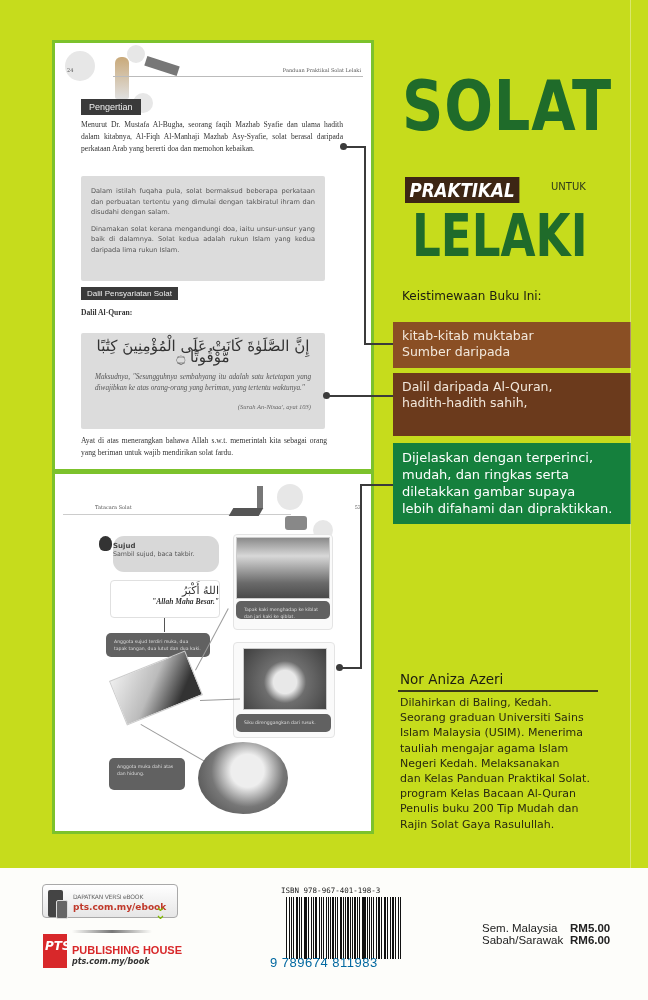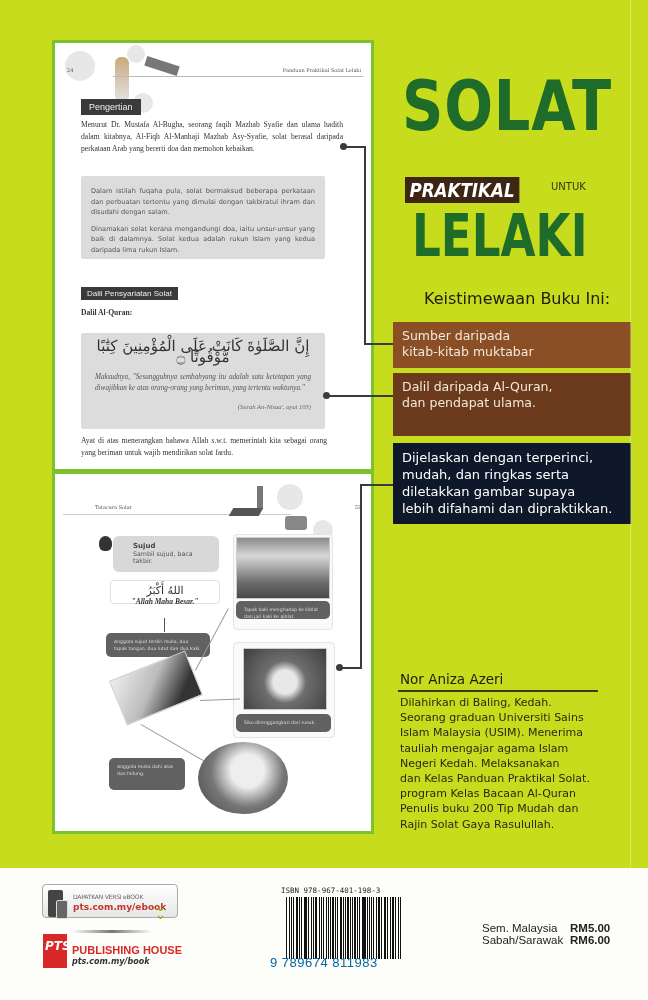--- a/index.html
+++ b/index.html
@@ -17,42 +17,42 @@
 .sec-label{position:absolute;background:#3a3a3a;color:#eee;font-size:9px;padding:3px 8px;font-family:"Liberation Sans",sans-serif}
 .serif-par{position:absolute;font-family:"Liberation Serif",serif;font-size:7.6px;line-height:12px;color:#333;text-align:justify}
 .graybox{position:absolute;background:#dcdcdc;border-radius:2px}
 .graybox p{font-size:6.6px;line-height:10.5px;color:#555;margin-bottom:6px;text-align:justify}
 .quranbox p.arabic{font-family:"DejaVu Serif",serif;font-size:15px;text-align:center;color:#333;direction:rtl;margin:6px 0 10px}
 .quranbox p.tr{font-family:"Liberation Serif",serif;font-style:italic;font-size:7.2px;line-height:11px;color:#555;text-align:justify}
 .quranbox p.ref{font-family:"Liberation Serif",serif;font-style:italic;font-size:6.5px;color:#666;text-align:right;margin-top:8px}
 .deco{position:absolute;border-radius:50%;background:#e7e7e7}
 
 
-.step-box{position:absolute;background:#d8d8d8;border-radius:6px;padding:6px 20px;font-size:7px;color:#555}
+.step-box{position:absolute;background:#d8d8d8;border-radius:11px;padding:6px 0;font-size:7px;color:#555}
 .dark-cap{position:absolute;background:#616161;border-radius:5px;color:#ddd;font-size:4.6px;line-height:7px;padding:5px 8px}
 .photo{position:absolute;background:linear-gradient(135deg,#6d6d6d,#bdbdbd 40%,#8b8b8b 70%,#3f3f3f);border:1px solid #ccc}
 .photo-frame{position:absolute;background:#fafafa;border:1px solid #e4e4e4;border-radius:4px}
 .thin-line{position:absolute;background:#9a9a9a;height:1px;transform-origin:0 0}
 
 
 .conn{position:absolute;background:#3b3b3b}
 .dot{position:absolute;width:7px;height:7px;border-radius:50%;background:#3b3b3b}
 
 
 #title-script{position:absolute;left:434px;top:34px;font-family:"DejaVu Serif",serif;font-style:italic;font-size:30px;color:#2e2e1e;letter-spacing:-0.5px}
 #title-solat{position:absolute;left:402px;top:70px;font-family:"DejaVu Sans",sans-serif;font-weight:bold;font-size:70px;line-height:72px;color:#1f6b2a;transform:scaleX(0.82);transform-origin:0 0;letter-spacing:1px}
 #title-praktikal{position:absolute;left:405px;top:177px;background:#3d2614;color:#fff;font-weight:bold;font-style:italic;font-size:19px;padding:2px 5px;font-family:"DejaVu Sans",sans-serif;transform:scaleX(0.88);transform-origin:0 0}
 #title-untuk{position:absolute;left:551px;top:181px;font-size:10px;color:#2e3a1a}
 #title-lelaki{position:absolute;left:412px;top:206px;font-family:"DejaVu Sans",sans-serif;font-weight:bold;font-size:58px;line-height:60px;color:#1f6b2a;transform:scaleX(0.78);transform-origin:0 0}
 
-#features-heading{position:absolute;left:424px;top:289px;font-size:16px;color:#1d1d10}
+#features-heading{position:absolute;left:402px;top:289px;font-size:12px;color:#1d1d10}
 .feature{position:absolute;left:393px;width:238px;color:#f2e8dc;font-size:12.5px;line-height:16px;padding:6px 9px}
 #f1{top:322px;height:46px;background:#8a4f24}
 #f2{top:373px;height:63px;background:#6b3a1c}
-#f3{top:443px;height:81px;background:#0f172a;font-size:13px;line-height:17px;color:#fff}
+#f3{top:443px;height:81px;background:#15803d;font-size:13px;line-height:17px;color:#fff}
 
 #author-name{position:absolute;left:400px;top:671px;font-size:13.5px;color:#1d1d10}
 #author-rule{position:absolute;left:398px;top:690px;width:200px;height:2px;background:#3a3a18}
 #author-bio{position:absolute;left:400px;top:695px;width:230px;font-size:11px;line-height:15.2px;color:#2a2a10}
 
 #spine-line{position:absolute;left:630px;top:0;width:1px;height:868px;background:rgba(255,255,255,0.35)}
 
 
 #ebook-badge{position:absolute;left:42px;top:884px;width:136px;height:34px;border:1px solid #a9a9a9;border-radius:4px;background:linear-gradient(#fff,#e6e6e6)}
 #tablet-icon{position:absolute;left:5px;top:5px;width:15px;height:27px;background:#444;border-radius:2px}
@@ -86,21 +86,21 @@
     <div class="deco" style="left:78px;top:50px;width:20px;height:20px"></div>
     <div style="position:absolute;left:60px;top:14px;width:14px;height:42px;background:linear-gradient(#c9a979,#e0e0e0);border-radius:6px 6px 2px 2px"></div>
     <div style="position:absolute;left:90px;top:18px;width:34px;height:10px;background:#777;transform:rotate(18deg)"></div>
     <div class="pg-header" style="left:12px">24</div>
     <div class="pg-header" style="right:10px">Panduan Praktikal Solat Lelaki</div>
     <div class="pg-rule"></div>
 
     <div class="sec-label" style="left:26px;top:56px">Pengertian</div>
     <div class="serif-par" style="left:26px;top:76px;width:262px">Menurut Dr. Mustafa Al-Bugha, seorang faqih Mazhab Syafie dan ulama hadith dalam kitabnya, Al-Fiqh Al-Manhaji Mazhab Asy-Syafie, solat berasal daripada perkataan Arab yang bererti doa dan memohon kebaikan.</div>
 
-    <div class="graybox" style="left:26px;top:133px;width:244px;height:83px;padding:10px 10px">
+    <div class="graybox" style="left:26px;top:133px;width:244px;height:105px;padding:10px 10px">
       <p>Dalam istilah fuqaha pula, solat bermaksud beberapa perkataan dan perbuatan tertentu yang dimulai dengan takbiratul ihram dan disudahi dengan salam.</p>
       <p>Dinamakan solat kerana mengandungi doa, iaitu unsur-unsur yang baik di dalamnya. Solat kedua adalah rukun Islam yang kedua daripada lima rukun Islam.</p>
     </div>
 
     <div class="sec-label" style="left:26px;top:244px;font-size:8px;padding:2px 6px">Dalil Pensyariatan Solat</div>
     <div class="serif-par" style="left:26px;top:264px;font-weight:bold">Dalil Al-Quran:</div>
 
     <div class="graybox quranbox" style="left:26px;top:290px;width:244px;height:96px;padding:2px 14px">
       <p class="arabic">إِنَّ الصَّلَوٰةَ كَانَتْ عَلَى الْمُؤْمِنِينَ كِتَٰبًا مَّوْقُوتًا ۝</p>
       <p class="tr">Maksudnya, "Sesungguhnya sembahyang itu adalah satu ketetapan yang diwajibkan ke atas orang-orang yang beriman, yang tertentu waktunya."</p>
@@ -118,21 +118,21 @@
     <div class="deco" style="left:258px;top:46px;width:20px;height:20px"></div>
     <div style="position:absolute;left:202px;top:12px;width:6px;height:22px;background:#777"></div>
     <div style="position:absolute;left:176px;top:34px;width:30px;height:8px;background:#555;transform:skewX(-30deg)"></div>
     <div style="position:absolute;left:230px;top:42px;width:22px;height:14px;background:#888;border-radius:3px"></div>
 
     <div style="position:absolute;left:44px;top:62px;width:13px;height:15px;background:#333;border-radius:50% 50% 40% 40%"></div>
     <div class="step-box" style="left:58px;top:62px;width:106px;height:36px">
       <div style="font-weight:bold;color:#444">Sujud</div>
       <div style="font-size:6.3px">Sambil sujud, baca takbir.</div>
     </div>
-    <div style="position:absolute;left:55px;top:106px;width:110px;height:24px;border:1px solid #e0e0e0;border-radius:4px;text-align:center">
+    <div style="position:absolute;left:55px;top:106px;width:110px;height:38px;border:1px solid #e0e0e0;border-radius:4px;text-align:right">
       <div style="font-family:'DejaVu Serif',serif;font-size:11px;color:#333;margin-top:3px">اللهُ أَكْبَرُ</div>
       <div style="font-family:'Liberation Serif',serif;font-style:italic;font-weight:bold;font-size:7.5px;color:#333">"Allah Maha Besar."</div>
     </div>
     <div style="position:absolute;left:109px;top:144px;width:1px;height:14px;background:#555"></div>
     <div class="dark-cap" style="left:51px;top:159px;width:104px;height:24px">Anggota sujud terdiri muka, dua tapak tangan, dua lutut dan dua kaki.</div>
 
     <div class="photo-frame" style="left:178px;top:60px;width:100px;height:96px"></div>
     <div class="photo" style="left:181px;top:63px;width:94px;height:62px;background:linear-gradient(#8a8a8a,#d8d8d8 30%,#6a6a6a 75%,#4a4a4a)"></div>
     <div class="dark-cap" style="left:181px;top:127px;width:94px;height:18px">Tapak kaki menghadap ke kiblat dan jari kaki ke qiblat.</div>
 
@@ -162,26 +162,26 @@
   <div class="conn" style="left:360px;top:484px;width:2px;height:185px"></div>
   <div class="conn" style="left:360px;top:484px;width:34px;height:2px"></div>
 
   <div id="title-solat">SOLAT</div>
   <div id="title-praktikal">PRAKTIKAL</div>
   <div id="title-untuk">UNTUK</div>
   <div id="title-lelaki">LELAKI</div>
 
   <div id="features-heading">Keistimewaan Buku Ini:</div>
   <div class="feature" id="f1">
+    <div>kitab-kitab muktabar</div>
     <div>Sumber daripada</div>
-    <div>kitab-kitab muktabar</div>
   </div>
   <div class="feature" id="f2">
     <div>Dalil daripada Al-Quran,</div>
-    <div>dan pendapat ulama.</div>
+    <div>hadith-hadith sahih,</div>
   </div>
   <div class="feature" id="f3">
     <div>Dijelaskan dengan terperinci,</div>
     <div>mudah, dan ringkas serta</div>
     <div>diletakkan gambar supaya</div>
     <div>lebih difahami dan dipraktikkan.</div>
   </div>
 
   <div id="author-name">Nor Aniza Azeri</div>
   <div id="author-rule"></div>

